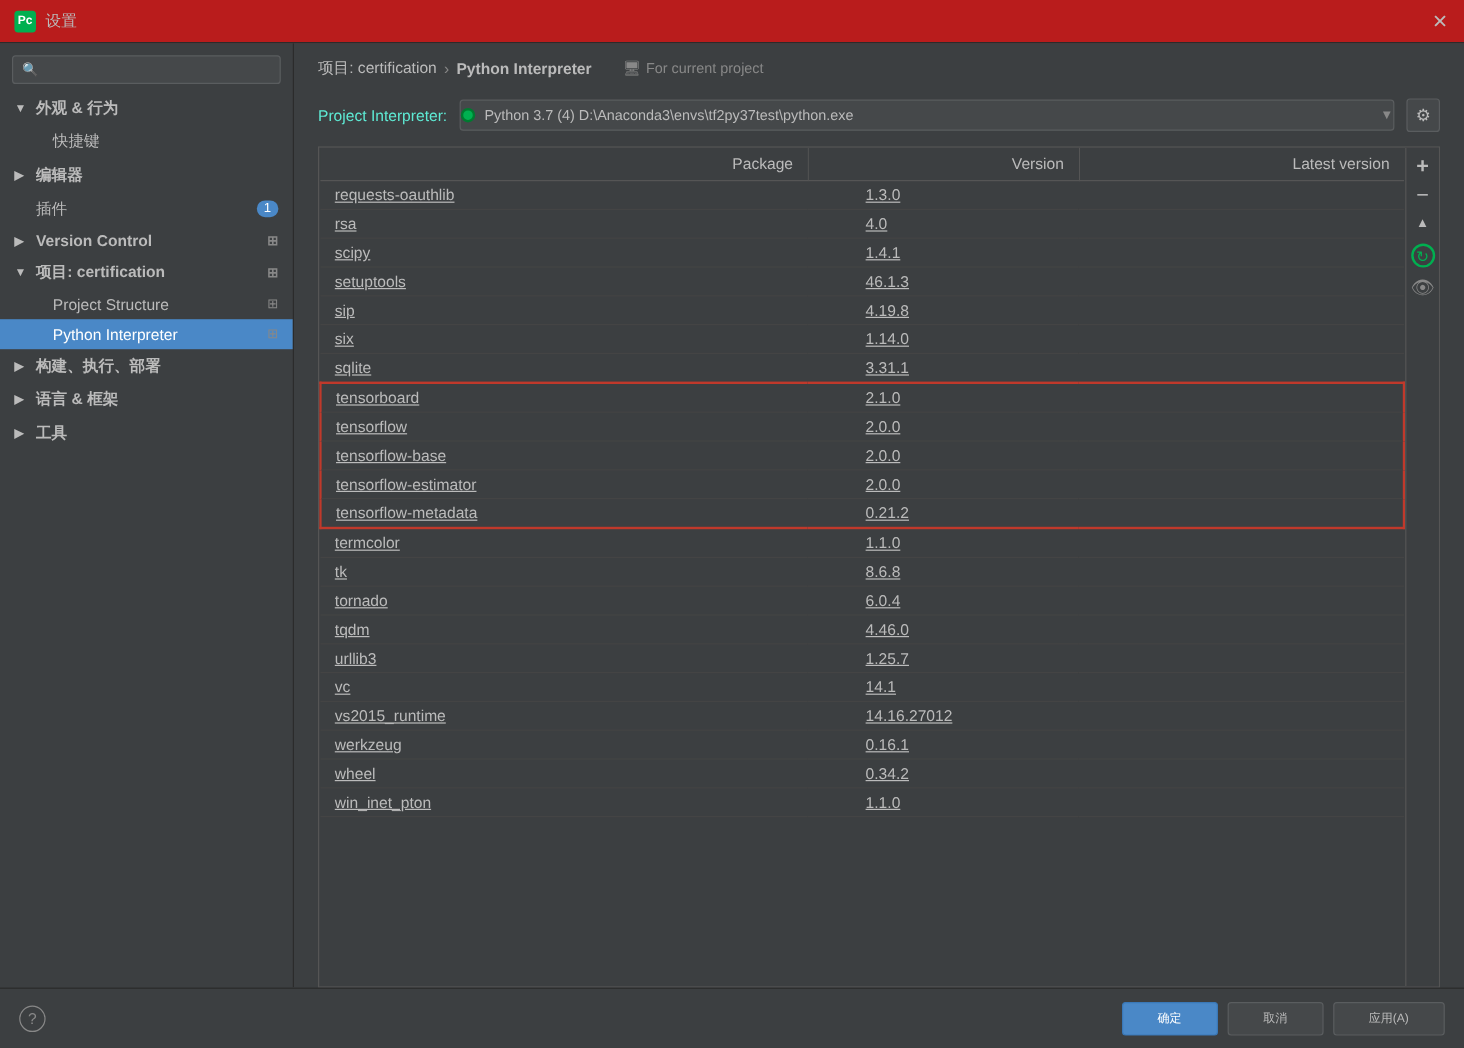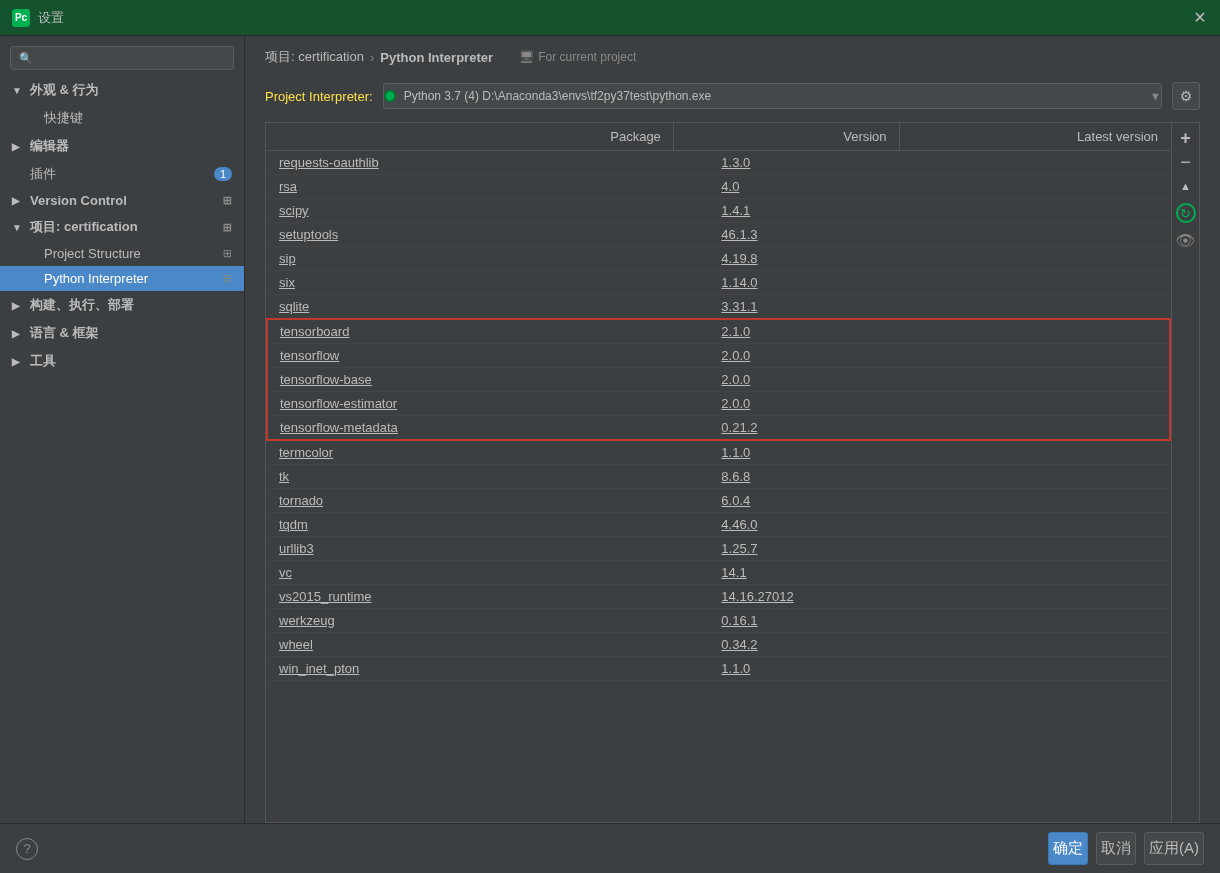--- a/index.html
+++ b/index.html
@@ -13,21 +13,21 @@
       overflow: hidden;
     }
     .dialog {
       width: 1220px;
       height: 873px;
       background: #3c3f41;
       display: flex;
       flex-direction: column;
     }
     .title-bar {
-      background: #14532d;
+      background: #b91c1c;
       height: 36px;
       display: flex;
       align-items: center;
       padding: 0 12px;
       border-bottom: 1px solid #2b2b2b;
     }
     .title-bar-icon {
       width: 18px;
       height: 18px;
       margin-right: 8px;
@@ -163,21 +163,21 @@
       align-items: center;
       gap: 4px;
     }
     .interpreter-row {
       display: flex;
       align-items: center;
       padding: 8px 20px;
       gap: 10px;
     }
     .interpreter-label {
-      color: #fde047;
+      color: #5eead4;
       font-size: 13px;
       white-space: nowrap;
     }
     .interpreter-select {
       flex: 1;
       background: #45484a;
       border: 1px solid #5a5d5f;
       border-radius: 3px;
       padding: 5px 0;
       color: #bbbbbb;
@@ -324,24 +324,24 @@
       justify-content: center;
       color: #888;
       font-size: 13px;
       cursor: pointer;
     }
     .bottom-actions {
       display: flex;
       gap: 8px;
     }
     .btn {
-      padding: 6px 4px;
+      padding: 6px 29px;
       border-radius: 3px;
       cursor: pointer;
-      font-size: 15px;
+      font-size: 10px;
       border: 1px solid;
     }
     .btn-primary {
       background: #4a88c7;
       border-color: #3a78b7;
       color: white;
     }
     .btn-default {
       background: #45484a;
       border-color: #5a5d5f;

